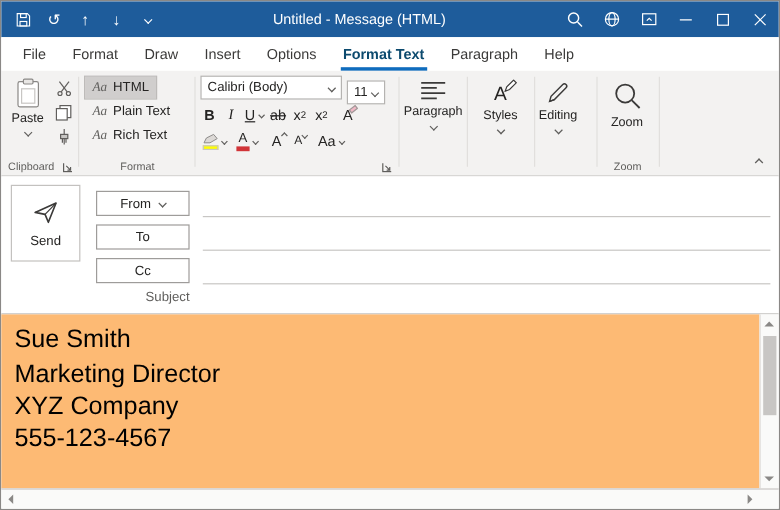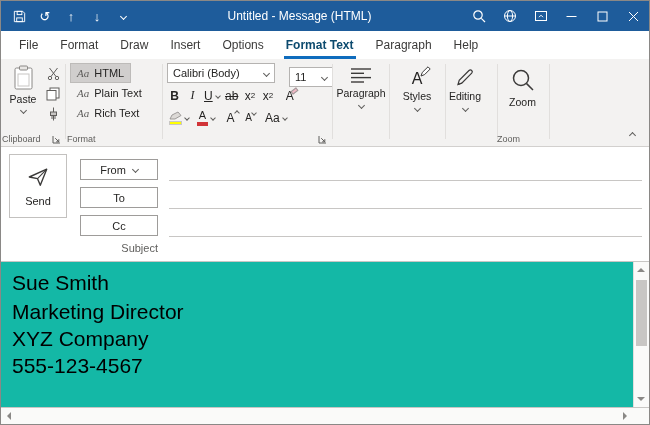--- a/index.html
+++ b/index.html
@@ -23,21 +23,21 @@
 
   
   .menubar{position:absolute;top:30px;left:0;right:0;height:28px;background:#fff;display:flex;align-items:stretch;padding-left:7px;font-size:12px;color:#3b3a39;}
   .tab{display:flex;align-items:center;padding:0 11px;position:relative;white-space:nowrap;}
   .tab.selected{font-weight:bold;color:#0c4a6e;}
   .tab.selected::after{content:"";position:absolute;left:9px;right:9px;bottom:0;height:3px;background:#0f6cbd;}
 
   
   .ribbon{position:absolute;top:58px;left:0;right:0;height:88px;background:#f3f2f1;border-bottom:1px solid #d2d0ce;}
   .vsep{position:absolute;top:5px;bottom:7px;width:1px;background:#e1dfdd;}
-  .grp-label{position:absolute;bottom:2px;font-size:9px;color:#5f5e5c;text-align:left;white-space:nowrap;}
+  .grp-label{position:absolute;bottom:2px;font-size:9px;color:#5f5e5c;text-align:center;white-space:nowrap;}
   .launcher{position:absolute;bottom:2px;width:10px;height:10px;display:flex;align-items:center;justify-content:center;}
   .paste-btn{position:absolute;left:5px;top:4px;width:34px;height:68px;display:flex;flex-direction:column;align-items:center;gap:3px;font-size:10.5px;padding-top:2px;}
   .sm-btn{position:absolute;width:18px;height:17px;display:flex;align-items:center;justify-content:center;}
   .fmt-opt{position:absolute;height:18px;display:flex;align-items:center;padding:0 6px;font-size:11px;white-space:nowrap;}
   .fmt-opt .aa{font-family:"Liberation Serif","DejaVu Serif",serif;font-style:italic;color:#5f5e5c;margin-right:5px;font-size:11px;}
   .fmt-opt.selected{background:#d0cecd;outline:1px solid #bdbbb9;}
   .combo{position:absolute;height:20px;background:#fff;border:1px solid #b5b3b1;display:flex;align-items:center;justify-content:space-between;font-size:11px;padding:0 5px 0 5px;}
   .frow{position:absolute;display:flex;align-items:center;height:19px;gap:1px;}
   .fbtn{display:flex;align-items:center;justify-content:center;min-width:17px;height:19px;font-size:12px;padding:0 2px;position:relative;color:#252423;}
   .fbtn.b{font-weight:bold;}
@@ -63,21 +63,21 @@
   .compose{position:absolute;top:146px;left:0;right:0;height:115px;background:#fff;border-bottom:1px solid #c8c6c4;}
   .send-btn{position:absolute;left:8px;top:7px;width:58px;height:64px;border:1px solid #c3c1bf;background:#fff;display:flex;flex-direction:column;align-items:center;justify-content:center;gap:7px;font-size:11px;color:#252423;}
   .field-btn{position:absolute;left:79px;width:78px;height:21px;border:1px solid #9e9c9a;background:#fff;display:flex;align-items:center;justify-content:center;gap:7px;font-size:11px;color:#252423;}
   .fb-from{top:12px;} .fb-to{top:40px;} .fb-cc{top:68px;}
   .field-area{position:absolute;left:168px;right:7px;height:23px;border-bottom:1px solid #c8c6c4;}
   .fa1{top:11px;} .fa2{top:39px;} .fa3{top:67px;}
   .subject-label{position:absolute;left:79px;top:95px;width:78px;text-align:right;font-size:11px;color:#5f5e5c;}
   .subject-field{position:absolute;left:168px;right:7px;top:92px;height:20px;}
 
   
-  .msg-body{position:absolute;top:261px;left:0;right:16px;bottom:17px;background:#14b8a6;padding:7px 0 0 11px;overflow:hidden;color:#000;}
+  .msg-body{position:absolute;top:261px;left:0;right:16px;bottom:17px;background:#fdba74;padding:7px 0 0 11px;overflow:hidden;color:#000;}
   .sig-name{font-size:21px;line-height:27px;margin-bottom:2px;}
   .sig-line{font-size:21px;line-height:27px;}
 
   
   .vscroll{position:absolute;top:261px;right:0;width:16px;bottom:17px;background:#fafaf9;border-left:1px solid #e1dfdd;}
   .vthumb{position:absolute;left:2px;right:2px;top:18px;height:66px;background:#c8c6c4;}
   .tri{position:absolute;width:0;height:0;border:4px solid transparent;}
   .tri-up{left:3px;top:6px;border-top-width:0;border-bottom-color:#8a8886;}
   .tri-down{left:3px;bottom:6px;border-bottom-width:0;border-top-color:#8a8886;}
   .hscroll{position:absolute;left:0;right:0;bottom:0;height:17px;background:#fafaf9;border-top:1px solid #c8c6c4;}
@@ -213,25 +213,25 @@
       <span class="aa">Aa</span>
         <span>Plain Text</span>
     </div>
     <div class="fmt-opt" style="left:70px;top:45px;">
       <span class="aa">Aa</span>
         <span>Rich Text</span>
     </div>
     <div class="grp-label" style="left:66px;width:95px;">Format</div>
     <div class="vsep" style="left:161px;"></div>
 
-    <div class="combo" style="left:166px;top:4px;width:108px;">
+    <div class="combo" style="left:166px;top:4px;width:118px;">
       <span>Calibri (Body)</span>
       <span class="chev-d"></span>
     </div>
-    <div class="combo" style="left:288px;top:8px;width:44px;">
+    <div class="combo" style="left:288px;top:8px;width:32px;">
       <span>11</span>
       <span class="chev-d"></span>
     </div>
     <div class="frow" style="left:165px;top:27px;">
       <span class="fbtn b">B</span>
       <span class="fbtn i">I</span>
       <span class="fbtn"><span class="und">U</span>&nbsp;<span class="chev-d chev-tiny"></span></span>
       <span class="fbtn strike">ab</span>
       <span class="fbtn">
           <span>x</span>

